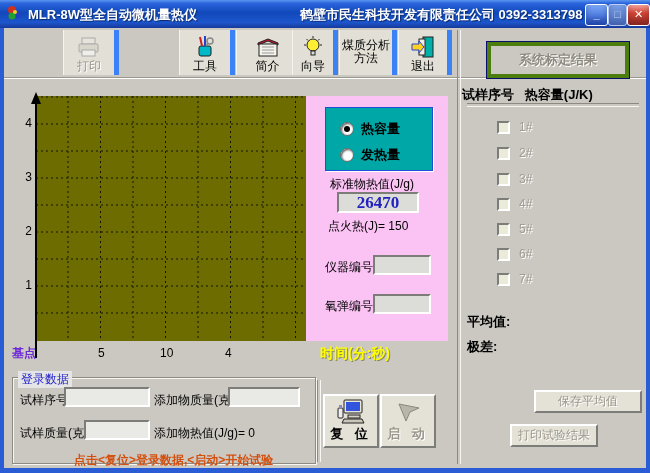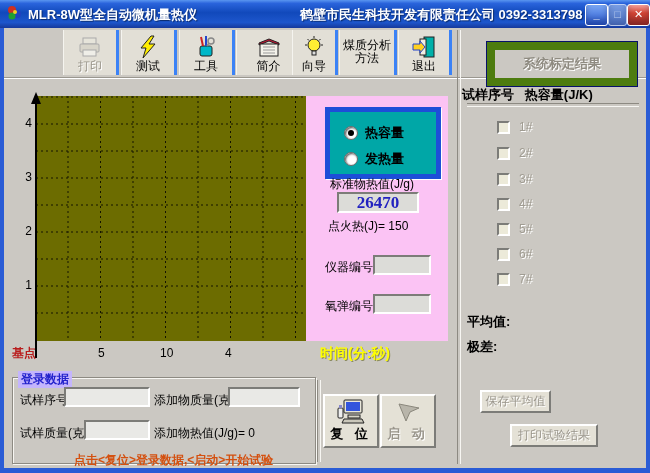--- a/index.html
+++ b/index.html
@@ -13,73 +13,73 @@
   #app-icon{position:absolute;left:6px;top:5px;width:17px;height:17px;}
   .cap-btn{position:absolute;top:4px;height:20px;border:1px solid #fff;border-radius:3px;color:#fff;font-weight:bold;
     font-size:11px;text-align:center;line-height:18px;box-shadow:inset 0 -6px 6px rgba(0,0,40,.25);}
   #btn-min{left:585px;width:21px;background:linear-gradient(#7aa6f2,#2a5cd5);}
   #btn-max{left:608px;width:17px;background:linear-gradient(#9db8ea,#6f8ed0);opacity:.7;}
   #btn-close{left:627px;width:21px;background:linear-gradient(#f2a09a,#d24535 40%,#b03223);}
   #client{position:absolute;left:4px;top:28px;width:642px;height:440px;background:#cbc8c2;}
 
   
   #toolbar{position:absolute;left:0;top:1px;width:642px;height:48px;background:#cbc8c2;border-bottom:1px solid #9a978f;box-shadow:0 1px 0 #fff;}
-  .tbtn{position:absolute;top:1px;height:45px;background:#e2dfd6;border-left:1px solid #f5f4ef;border-right:3px solid #3b82f6;
+  .tbtn{position:absolute;top:1px;height:45px;background:#e2dfd6;border-left:1px solid #f5f4ef;border-right:5px solid #3b82f6;
     display:flex;flex-direction:column;align-items:center;justify-content:flex-end;padding-bottom:2px;box-sizing:border-box;}
   .tbtn .tlabel{font-size:12px;color:#000;line-height:13px;text-align:center;}
   .tbtn.disabled .tlabel{color:#9a968c;text-shadow:1px 1px 0 #fff;}
   .ticon{height:26px;display:flex;align-items:center;justify-content:center;}
   .tbtn.textonly{justify-content:center;}
 
   
   #status-row{position:absolute;left:0;top:49px;width:460px;height:22px;}
   .temp-label{position:absolute;left:47px;top:7px;color:#ffff00;font-weight:bold;font-size:13px;text-shadow:1px 1px 0 #6a6a00;}
   .temp-value{position:absolute;left:104px;top:7px;color:#000;font-weight:bold;font-size:13px;}
   .status-msg{position:absolute;left:158px;top:3px;color:#1414e6;font-weight:bold;font-size:16px;letter-spacing:1px;}
   #plot{position:absolute;left:32px;top:68px;width:270px;height:245px;background:#6c6c00;}
   #pinkpanel{position:absolute;left:302px;top:68px;width:142px;height:245px;background:#fbc3f4;}
   #axes{position:absolute;left:0;top:40px;width:470px;height:290px;pointer-events:none;}
   .ytick{position:absolute;width:20px;text-align:right;font-size:12px;color:#000;left:8px;}
   .xtick{position:absolute;top:318px;font-size:12px;color:#000;}
-  .origin-label{position:absolute;left:8px;top:317px;font-size:12px;font-weight:bold;color:#b91c1c;}
+  .origin-label{position:absolute;left:8px;top:317px;font-size:12px;font-weight:bold;color:#6d28d9;}
   .time-label{position:absolute;left:316px;top:317px;color:#ffff00;font-weight:bold;font-size:14px;text-shadow:1px 1px 0 #8a8a60;}
 
   
-  #modebox{position:absolute;left:321px;top:79px;width:106px;height:62px;background:#00a7a7;border:5px solid #1d4ed8;box-shadow:1px 1px 0 #fff;}
+  #modebox{position:absolute;left:321px;top:79px;width:106px;height:62px;background:#00a7a7;border:1px solid #1d4ed8;box-shadow:1px 1px 0 #fff;}
   .radio-row{position:absolute;left:14px;display:flex;align-items:center;gap:7px;}
   .radio{width:12px;height:12px;border-radius:50%;background:#fff;box-shadow:inset 1px 1px 2px #555;border:1px solid #6a6a6a;position:relative;}
   .radio.sel::after{content:"";position:absolute;left:3px;top:3px;width:6px;height:6px;border-radius:50%;background:#000;}
   .radio-label{font-size:13px;font-weight:bold;color:#000;}
 
   .pink-label{position:absolute;font-size:12px;color:#000;}
   .sunken{background:#dcdcd8;border-top:2px solid #7c7c78;border-left:2px solid #7c7c78;border-bottom:2px solid #fff;border-right:2px solid #fff;box-sizing:border-box;}
   #std-heat-input{position:absolute;left:333px;top:164px;width:82px;height:21px;text-align:center;
     font-family:"Liberation Serif","DejaVu Serif",serif;font-weight:bold;font-size:17px;color:#2222c0;line-height:17px;}
   #inst-input{position:absolute;left:369px;top:227px;width:58px;height:20px;}
   #bomb-input{position:absolute;left:369px;top:266px;width:58px;height:20px;}
 
   
   .groove-v{position:absolute;width:2px;border-left:1px solid #8d8a82;border-right:1px solid #f7f6f2;}
 
   
-  #calib-title{position:absolute;left:483px;top:14px;width:134px;height:28px;background:#cbc8c2;border:8px solid #4d7c0f;
+  #calib-title{position:absolute;left:483px;top:14px;width:134px;height:28px;background:#cbc8c2;border:4px solid #4d7c0f;
     outline:1px solid #06106a;display:flex;align-items:center;justify-content:center;
     font-size:13px;font-weight:bold;color:#8f8b81;text-shadow:1px 1px 0 #fff;}
   #calib-header{position:absolute;left:458px;top:58px;font-size:13px;font-weight:bold;color:#000;}
   #calib-line{position:absolute;left:463px;top:75px;width:172px;height:2px;border-top:1px solid #8d8a82;border-bottom:1px solid #f7f6f2;}
   .samp-row{position:absolute;left:493px;display:flex;align-items:center;gap:9px;height:14px;}
   .cbx{width:13px;height:13px;background:#ecead9;border-top:2px solid #7c7c78;border-left:2px solid #7c7c78;border-bottom:2px solid #fff;border-right:2px solid #fff;box-sizing:border-box;}
   .samp-label{font-size:12px;color:#a09c92;text-shadow:1px 1px 0 #fff;}
   .stat-label{position:absolute;left:463px;font-size:13px;font-weight:bold;color:#000;}
   .gray-btn{position:absolute;background:#e4e1d6;border-top:2px solid #fff;border-left:2px solid #fff;border-bottom:2px solid #7c7c78;border-right:2px solid #7c7c78;
     font-size:12px;color:#9a968c;text-shadow:1px 1px 0 #fff;display:flex;align-items:center;justify-content:center;box-sizing:border-box;}
 
   
   #login-box{position:absolute;left:8px;top:349px;width:302px;height:85px;border:1px solid #8d8a82;box-shadow:inset 1px 1px 0 #f7f6f2,1px 1px 0 #f7f6f2;}
-  #login-title{position:absolute;left:14px;top:343px;background:#c4b5fd;padding:0 3px;font-size:12px;font-weight:bold;color:#2222cc;}
+  #login-title{position:absolute;left:14px;top:343px;background:#e5e5e5;padding:0 3px;font-size:12px;font-weight:normal;color:#2222cc;}
   .login-label{position:absolute;font-size:12px;color:#000;}
   .login-input{position:absolute;background:#e9e9e6;border-top:2px solid #7c7c78;border-left:2px solid #7c7c78;border-bottom:2px solid #fff;border-right:2px solid #fff;box-sizing:border-box;}
   #hint{position:absolute;left:70px;top:424px;font-size:12px;font-weight:bold;color:#d4500f;}
 
   
   .act-btn{position:absolute;width:56px;height:54px;background:#e4e1d6;border-top:2px solid #fff;border-left:2px solid #fff;border-bottom:2px solid #7c7c78;border-right:2px solid #7c7c78;
     box-sizing:border-box;display:flex;flex-direction:column;align-items:center;justify-content:flex-end;padding-bottom:3px;}
   .act-btn .alabel{font-size:13px;font-weight:bold;color:#000;letter-spacing:4px;}
   .act-btn.disabled .alabel{color:#9a968c;text-shadow:1px 1px 0 #fff;letter-spacing:4px;}
 </style>
@@ -108,28 +108,20 @@
     <div id="toolbar">
       <div class="tbtn disabled" style="left:59px;width:56px">
         <span class="ticon">
           <svg width="26" height="22" viewBox="0 0 26 22">
               <rect x="6" y="2" width="13" height="6" fill="#e6e4da" stroke="#aaa"></rect>
               <rect x="3" y="8" width="19" height="8" rx="1" fill="#d8d5ca" stroke="#aaa"></rect>
               <rect x="6" y="14" width="13" height="6" fill="#efeee8" stroke="#aaa"></rect>
             </svg>
         </span>
         <span class="tlabel">打印</span>
-      </div>
-      <div class="tbtn" style="left:117px;width:56px">
-        <span class="ticon">
-          <svg width="22" height="24" viewBox="0 0 22 24">
-              <polygon points="14,1 4,13 9,13 6,23 18,9 12,9 17,1" fill="#ffee00" stroke="#222"></polygon>
-            </svg>
-        </span>
-        <span class="tlabel">测试</span>
       </div>
       <div class="tbtn" style="left:175px;width:56px">
         <span class="ticon">
           <svg width="26" height="24" viewBox="0 0 26 24">
               <rect x="7" y="11" width="12" height="10" rx="2" fill="#00b8c8" stroke="#222"></rect>
               <line x1="10" y1="11" x2="8" y2="2" stroke="#cc2222" stroke-width="2"></line>
               <line x1="13" y1="11" x2="13" y2="1" stroke="#2244cc" stroke-width="2"></line>
               <circle cx="18" cy="6" r="3" fill="none" stroke="#888" stroke-width="1.5"></circle>
               <line x1="16" y1="8" x2="14" y2="11" stroke="#888" stroke-width="1.5"></line>
             </svg>
@@ -272,21 +264,21 @@
         <span class="samp-label">6#</span>
       </div>
     <div class="samp-row" style="top:244px">
         <span class="cbx"></span>
         <span class="samp-label">7#</span>
       </div>
 
     <div class="stat-label" style="top:285px">平均值:</div>
     <div class="stat-label" style="top:310px">极差:</div>
 
-    <div class="gray-btn" style="left:476px;top:362px;width:71px;height:23px">保存平均值</div>
+    <div class="gray-btn" style="left:530px;top:362px;width:108px;height:23px">保存平均值</div>
     <div class="gray-btn" style="left:506px;top:396px;width:88px;height:23px">打印试验结果</div>
 
     <div id="login-box"></div>
     <div id="login-title">登录数据</div>
     <div class="login-label" style="left:16px;top:364px">试样序号</div>
     <div class="login-input" style="left:60px;top:359px;width:86px;height:20px"></div>
     <div class="login-label" style="left:150px;top:364px">添加物质量(克)</div>
     <div class="login-input" style="left:224px;top:359px;width:72px;height:20px"></div>
     <div class="login-label" style="left:16px;top:397px">试样质量(克)</div>
     <div class="login-input" style="left:80px;top:392px;width:66px;height:20px"></div>

